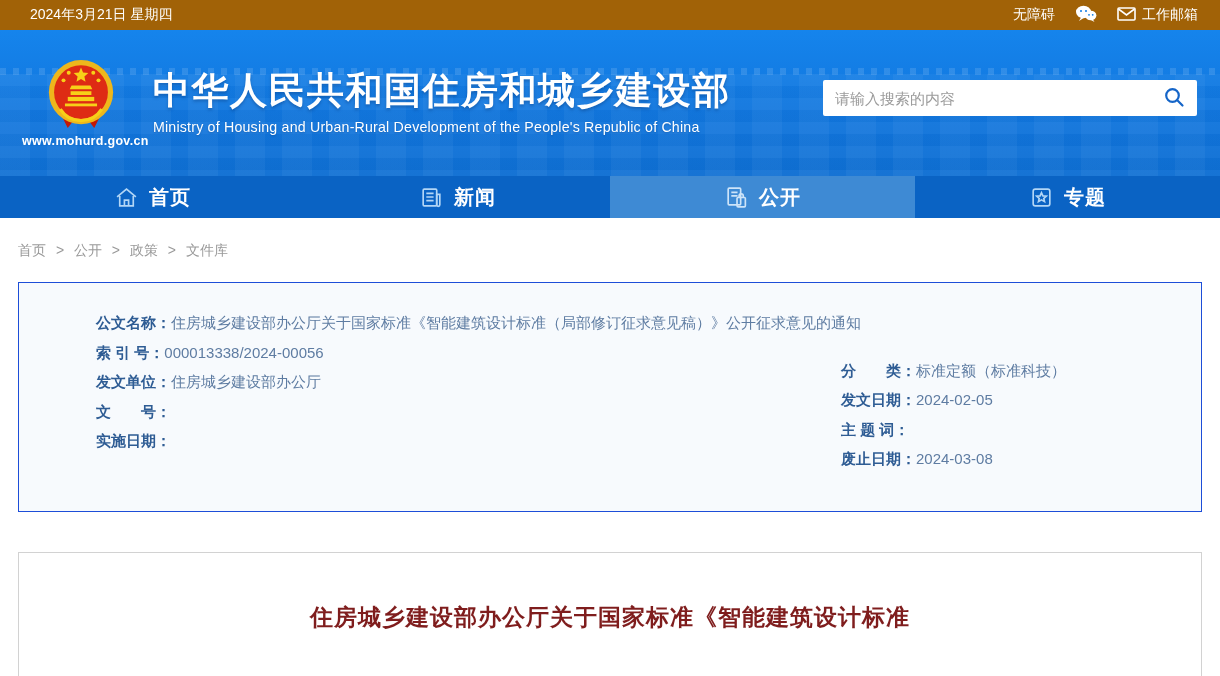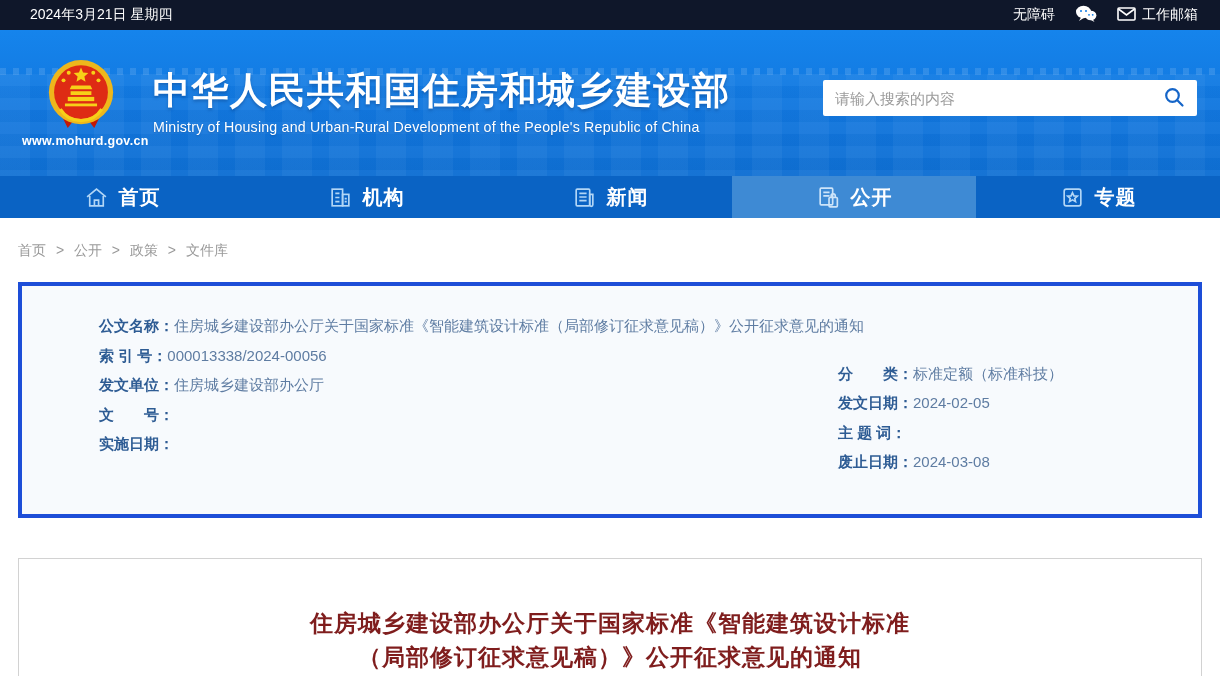--- a/index.html
+++ b/index.html
@@ -1,20 +1,20 @@
 <!DOCTYPE html>
 <html><head>
 <meta charset="utf-8">
 <style>
   * { margin:0; padding:0; box-sizing:border-box; }
   html,body { width:1220px; height:676px; overflow:hidden; background:#fff;
     font-family:"Liberation Sans","DejaVu Sans",sans-serif; }
 
   
-  .topbar{height:30px;background:#0f172a;display:flex;align-items:center;
+  .topbar{height:30px;background:#a16207;display:flex;align-items:center;
     justify-content:space-between;padding:0 22px 0 30px;color:#fff;font-size:14px;}
   .topbar-right{display:flex;align-items:center;gap:20px;}
   .topbar a{color:#fff;text-decoration:none;cursor:pointer;display:flex;align-items:flex-end;gap:6px;}
 
   
   .banner{height:146px;position:relative;overflow:hidden;
     background:linear-gradient(180deg,#1584ec 0%,#1277de 55%,#0f6fd3 100%);}
   .banner .bldg{content:"";position:absolute;left:0;right:0;top:44px;bottom:0;z-index:0;
     background:
       repeating-linear-gradient(90deg,rgba(255,255,255,.07) 0 30px,rgba(255,255,255,0) 30px 47px),
@@ -44,21 +44,21 @@
     color:#fff;font-size:20px;font-weight:bold;letter-spacing:1px;cursor:pointer;}
   .nav-item.active{background:#3e8ad4;}
   .nav-item svg{display:block;}
 
   
   .breadcrumb{padding:24px 0 0 18px;font-size:14px;color:#999;}
   .breadcrumb a{color:#999;text-decoration:none;cursor:pointer;}
   .breadcrumb .sep{margin:0 6px;}
 
   
-  .meta-panel{margin:22px 18px 0;border:4px solid #1d4ed8;background:#f7fafd;
+  .meta-panel{margin:22px 18px 0;border:1px solid #1d4ed8;background:#f7fafd;
     padding:25px 0 37px;font-size:15px;}
   .meta-row{line-height:29.5px;}
   .meta-title-row{padding-left:77px;padding-right:30px;}
   .meta-cols{display:flex;}
   .col-left{flex:1;padding-left:77px;}
   .col-right{width:360px;margin-top:18px;}
   .meta-label{color:#2e5c94;font-weight:bold;white-space:pre;}
   .meta-value{color:#5e7ca2;}
 
   
@@ -152,30 +152,20 @@
         <path d="M3 11.5 L12 4 L21 11.5"></path>
           <path d="M5.5 10.5 V20 H18.5 V10.5"></path>
           <path d="M10 20 V14.5 H14 V20"></path>
       </svg>
     </span>
     <span>首页</span>
   </div>
   <div class="nav-item">
     <span>
       <svg width="25" height="25" viewBox="0 0 24 24" fill="none" stroke="#b2d6f6" stroke-width="1.6">
-        <rect x="4" y="4" width="10" height="16"></rect>
-          <rect x="14" y="9" width="6" height="11"></rect>
-        <path d="M7 8 h4 M7 12 h4 M7 16 h4 M16 13 h2 M16 16 h2"></path>
-      </svg>
-    </span>
-    <span>机构</span>
-  </div>
-  <div class="nav-item">
-    <span>
-      <svg width="25" height="25" viewBox="0 0 24 24" fill="none" stroke="#b2d6f6" stroke-width="1.6">
         <rect x="4" y="4" width="13" height="16" rx="1"></rect>
         <path d="M17 9 h3 v10 a1.5 1.5 0 0 1 -3 0 Z"></path>
         <path d="M7 8 h7 M7 11.5 h7 M7 15 h7"></path>
       </svg>
     </span>
     <span>新闻</span>
   </div>
   <div class="nav-item active">
     <span>
       <svg width="25" height="25" viewBox="0 0 24 24" fill="none" stroke="#cde4f9" stroke-width="1.6">
@@ -240,16 +230,15 @@
       <div class="meta-row">
         <span class="meta-label">废止日期：</span><span class="meta-value">2024-03-08</span>
       </div>
     </div>
   </div>
 </div>
 
 <div class="article-box">
   <div class="article-title">
     <div>住房城乡建设部办公厅关于国家标准《智能建筑设计标准</div>
-    <div>（局部修订征求意见稿）》公开征求意见的通知</div>
   </div>
 
 </div>
 
 </body></html>

